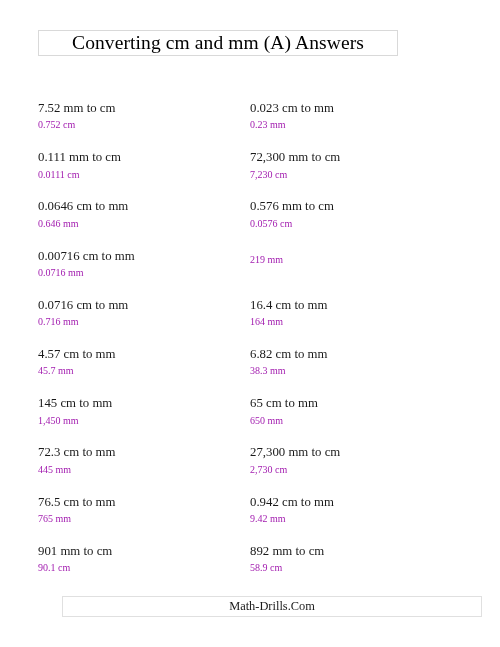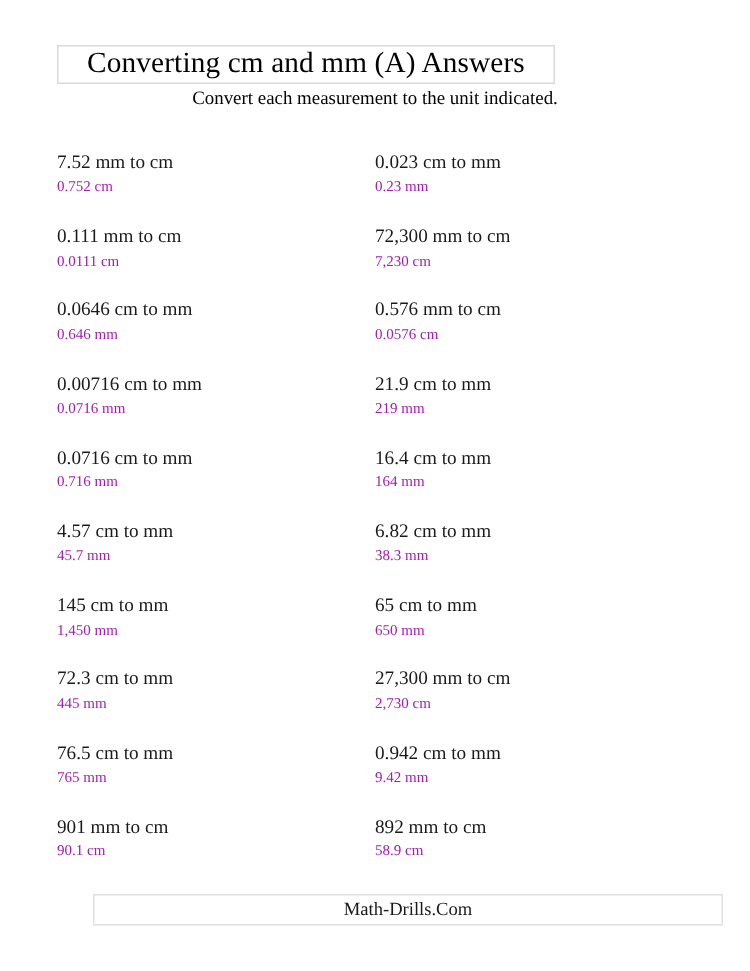--- a/index.html
+++ b/index.html
@@ -22,21 +22,21 @@
     top: 0;
     width: 500px;
     height: 647px;
     background: #ffffff;
   }
   
   .title-box {
     position: absolute;
     left: 38px;
     top: 30px;
-    width: 332px;
+    width: 360px;
     height: 26px;
     border: 1px solid #d9d9d9;
     box-sizing: border-box;
     display: flex;
     align-items: center;
     justify-content: center;
     background: #ffffff;
   }
   .title-text {
     font-size: 19.5px;
@@ -110,21 +110,20 @@
 </style>
 </head>
 <body>
 
 <div class="page">
 
   <div class="title-box">
     <div class="title-text">Converting cm and mm (A) Answers</div>
   </div>
 
-  <div class="subtitle">Convert each measurement to the unit indicated.</div>
 
   <div class="grid">
 
     <div class="row">
       <div class="cell left">
         <div class="question">7.52 mm to cm</div>
         <div class="answer">0.752 cm</div>
       </div>
       <div class="cell right">
         <div class="question">0.023 cm to mm</div>
@@ -153,21 +152,20 @@
         <div class="answer">0.0576 cm</div>
       </div>
     </div>
 
     <div class="row">
       <div class="cell left">
         <div class="question">0.00716 cm to mm</div>
         <div class="answer">0.0716 mm</div>
       </div>
       <div class="cell right">
-        <div class="question">21.9 cm to mm</div>
         <div class="answer">219 mm</div>
       </div>
     </div>
 
     <div class="row">
       <div class="cell left">
         <div class="question">0.0716 cm to mm</div>
         <div class="answer">0.716 mm</div>
       </div>
       <div class="cell right">

